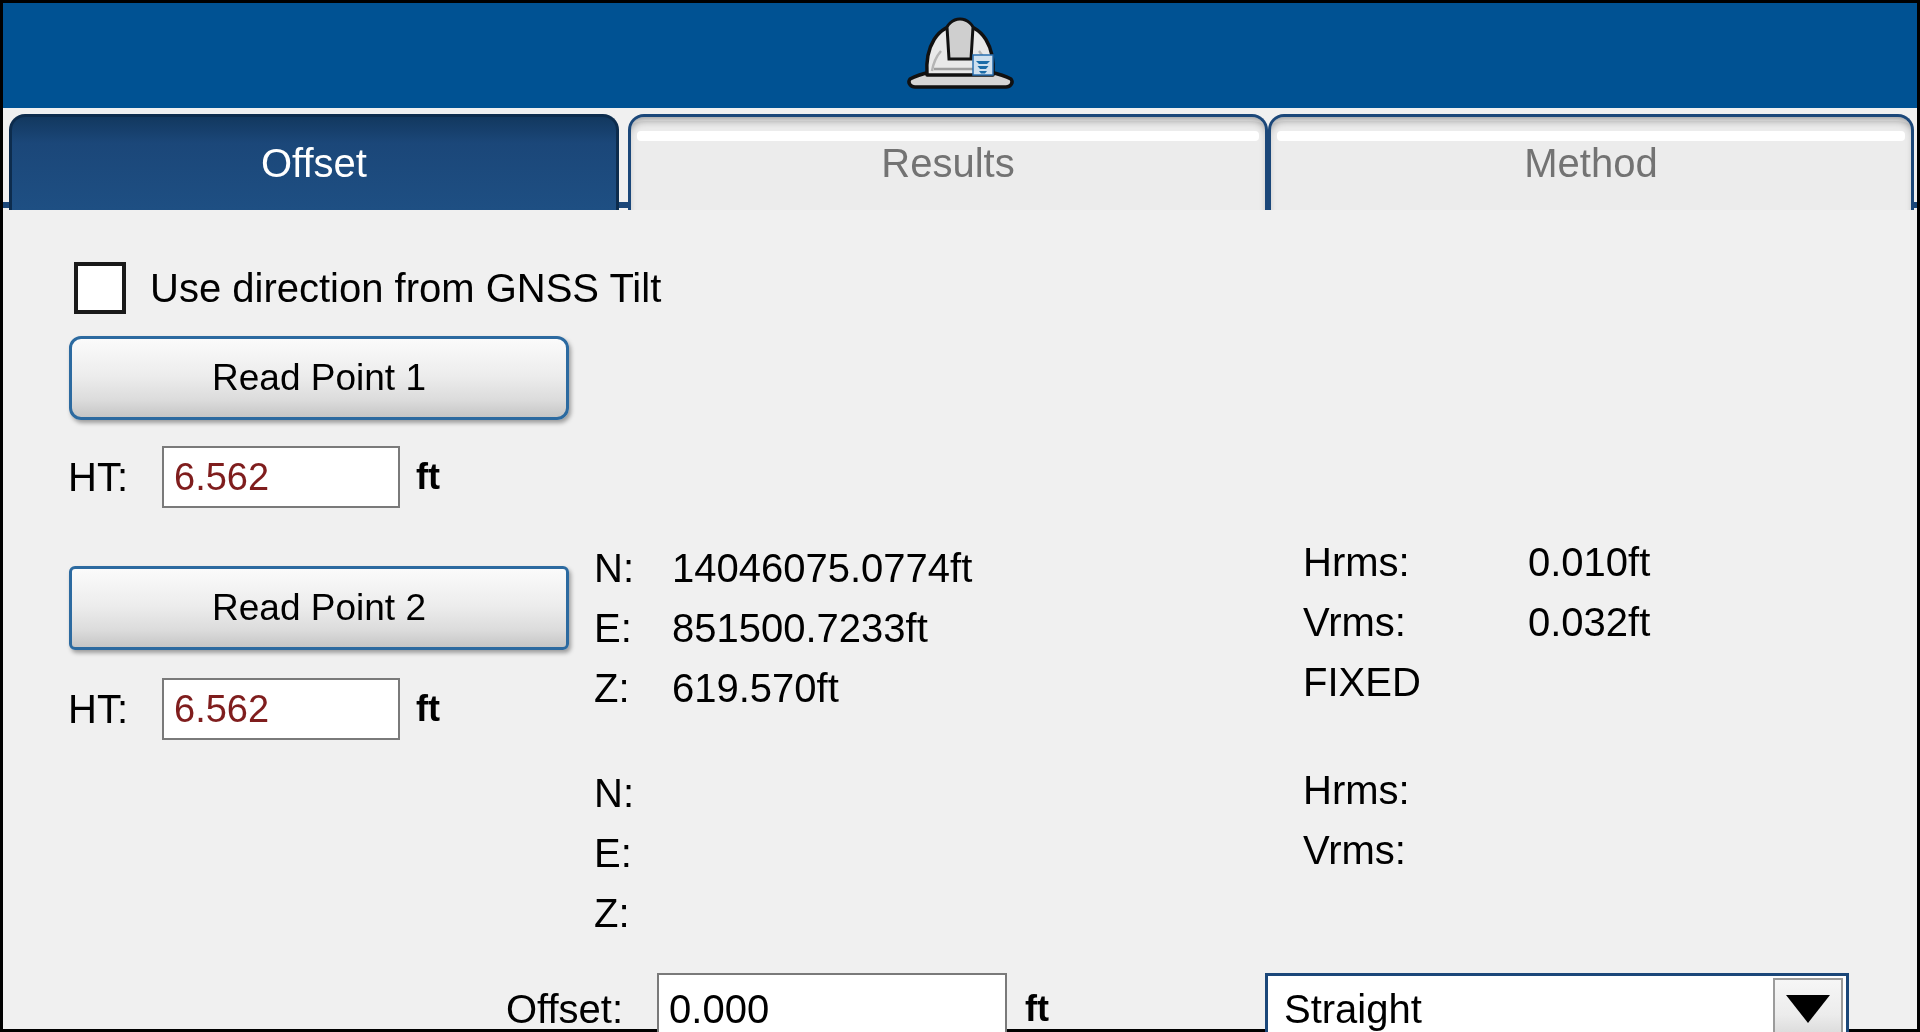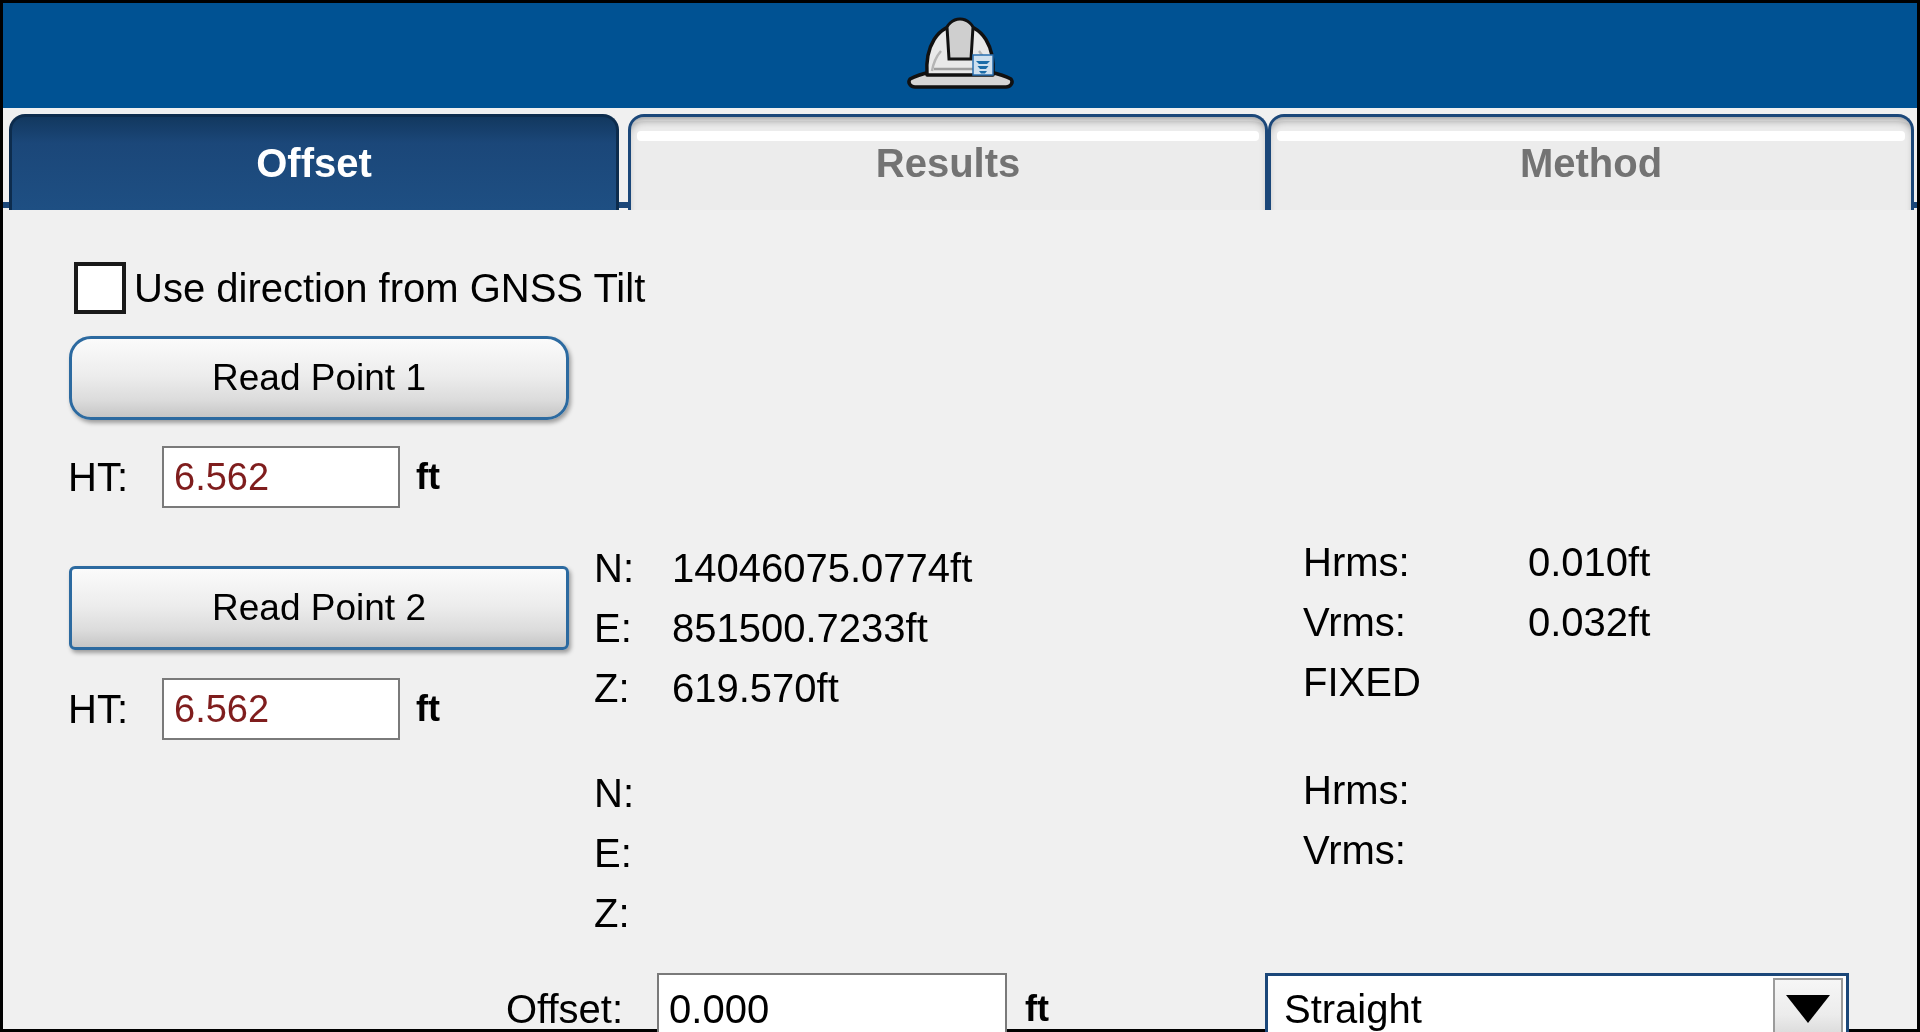--- a/index.html
+++ b/index.html
@@ -52,21 +52,21 @@
     position: absolute; left: 0; top: 105px;
     width: 1914px; height: 100px;
     background: #f0f0f0;
   }
   .tab {
     position: absolute;
     top: 6px;
     height: 96px;
     border-radius: 16px 16px 0 0;
     display: flex; align-items: center; justify-content: center;
-    font-size: 40px; font-weight: bold;
+    font-size: 40px; font-weight: normal;
   }
   .tab.active {
     background: linear-gradient(180deg,#12385f 0%, #1b4779 28%, #1e4f83 100%);
     color: #ffffff;
     border: 3px solid #0d2c4d;
     border-bottom: none;
     z-index: 3;
   }
   .tab.inactive {
     background: #ececec;
@@ -96,34 +96,34 @@
     background: #f0f0f0;
   }
 
   
   #chk-row { position: absolute; left: 68px; top: 54px; display: flex; align-items: center; }
   .checkbox {
     width: 52px; height: 52px; background: #ffffff;
     border: 4px solid #1a1a1a;
     flex: 0 0 auto;
   }
-  #chk-label { font-size: 40px; color: #000; margin-left: 8px; white-space: nowrap; }
+  #chk-label { font-size: 40px; color: #000; margin-left: 24px; white-space: nowrap; }
 
   
   .read-btn {
     position: absolute;
     width: 500px; height: 84px;
     border-radius: 12px;
     border: 3px solid #2c6aa0;
     background: linear-gradient(180deg,#fbfbfb 0%, #ececec 48%, #dcdcdc 78%, #c6c6c6 100%);
     box-shadow: 2px 3px 4px rgba(0,0,0,0.35);
     display: flex; align-items: center; justify-content: center;
     font-size: 37px; color: #000;
   }
-  #read1 { left: 63px; top: 128px; border-radius: 22px; }
+  #read1 { left: 63px; top: 128px; }
   #read2 { left: 63px; top: 358px; border-radius: 6px; }
 
   
   .ht-row { position: absolute; display: flex; align-items: center; }
   #ht1 { left: 62px; top: 238px; }
   #ht2 { left: 62px; top: 470px; }
   .ht-label { font-size: 40px; color: #000; width: 94px; }
   .ht-input {
     width: 238px; height: 62px;
     background: #ffffff; border: 2px solid #7a7a7a;

